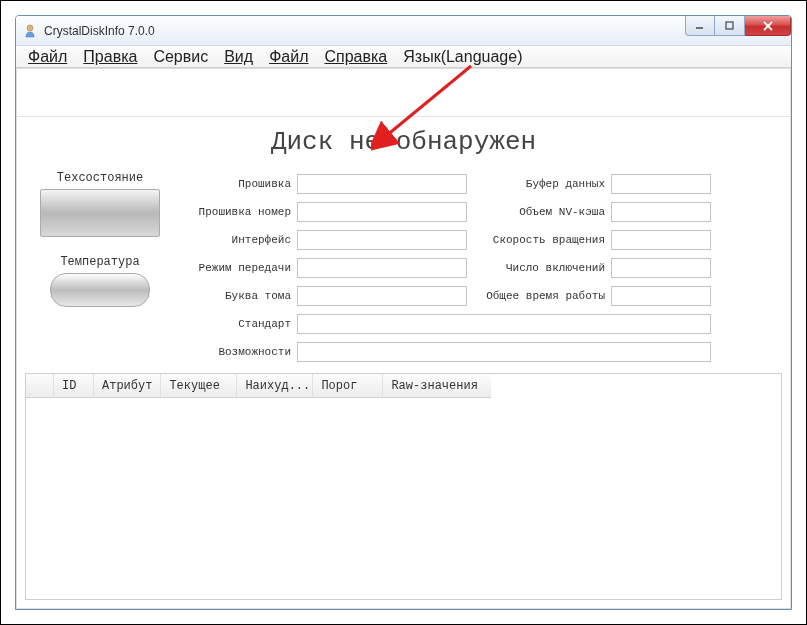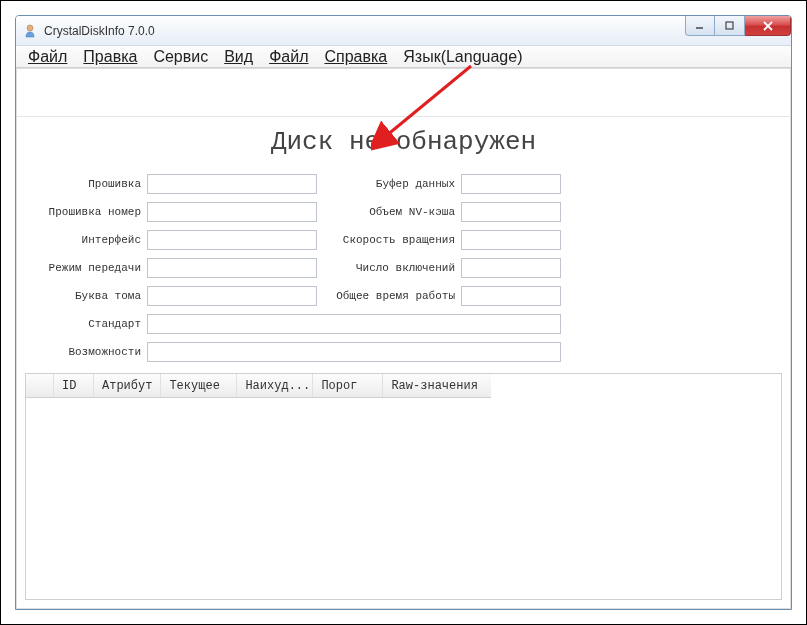--- a/index.html
+++ b/index.html
@@ -234,20 +234,26 @@
       <span class="menu-item"><u>Справка</u></span>
       <span class="menu-item">Язык(Language)</span>
     </div>
 
     <div class="content">
       <div class="top-spacer"></div>
 
       <div class="main-heading">Диск не обнаружен</div>
 
       <div class="info-area">
+        <div class="left-panel">
+          <div class="status-label">Техсостояние</div>
+          <div class="status-box"></div>
+          <div class="temp-label">Температура</div>
+          <div class="temp-box"></div>
+        </div>
 
         <div class="fields-panel">
           <div class="fld-label">Прошивка</div>
           <div class="fld-input"></div>
           <div class="fld-label">Буфер данных</div>
           <div class="fld-input"></div>
 
           <div class="fld-label">Прошивка номер</div>
           <div class="fld-input"></div>
           <div class="fld-label">Объем NV-кэша</div>

